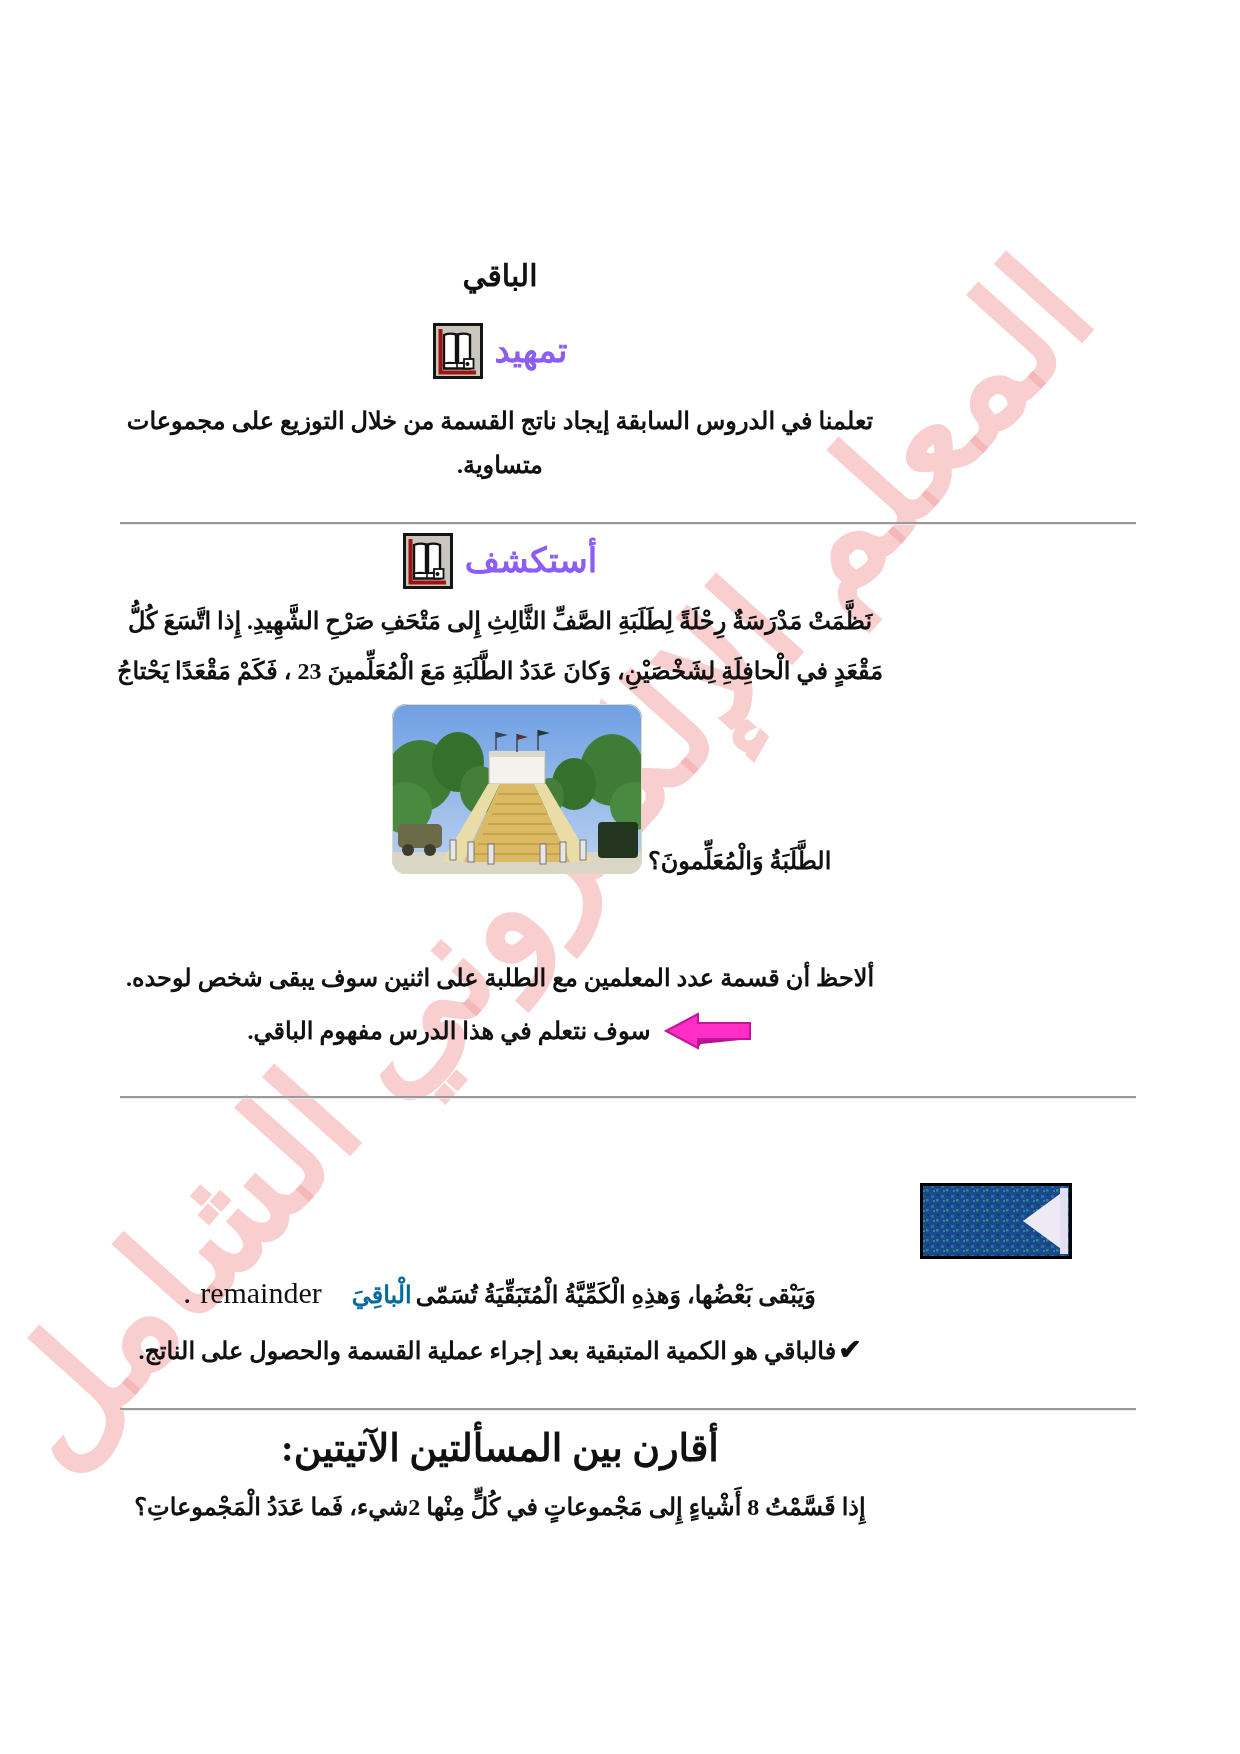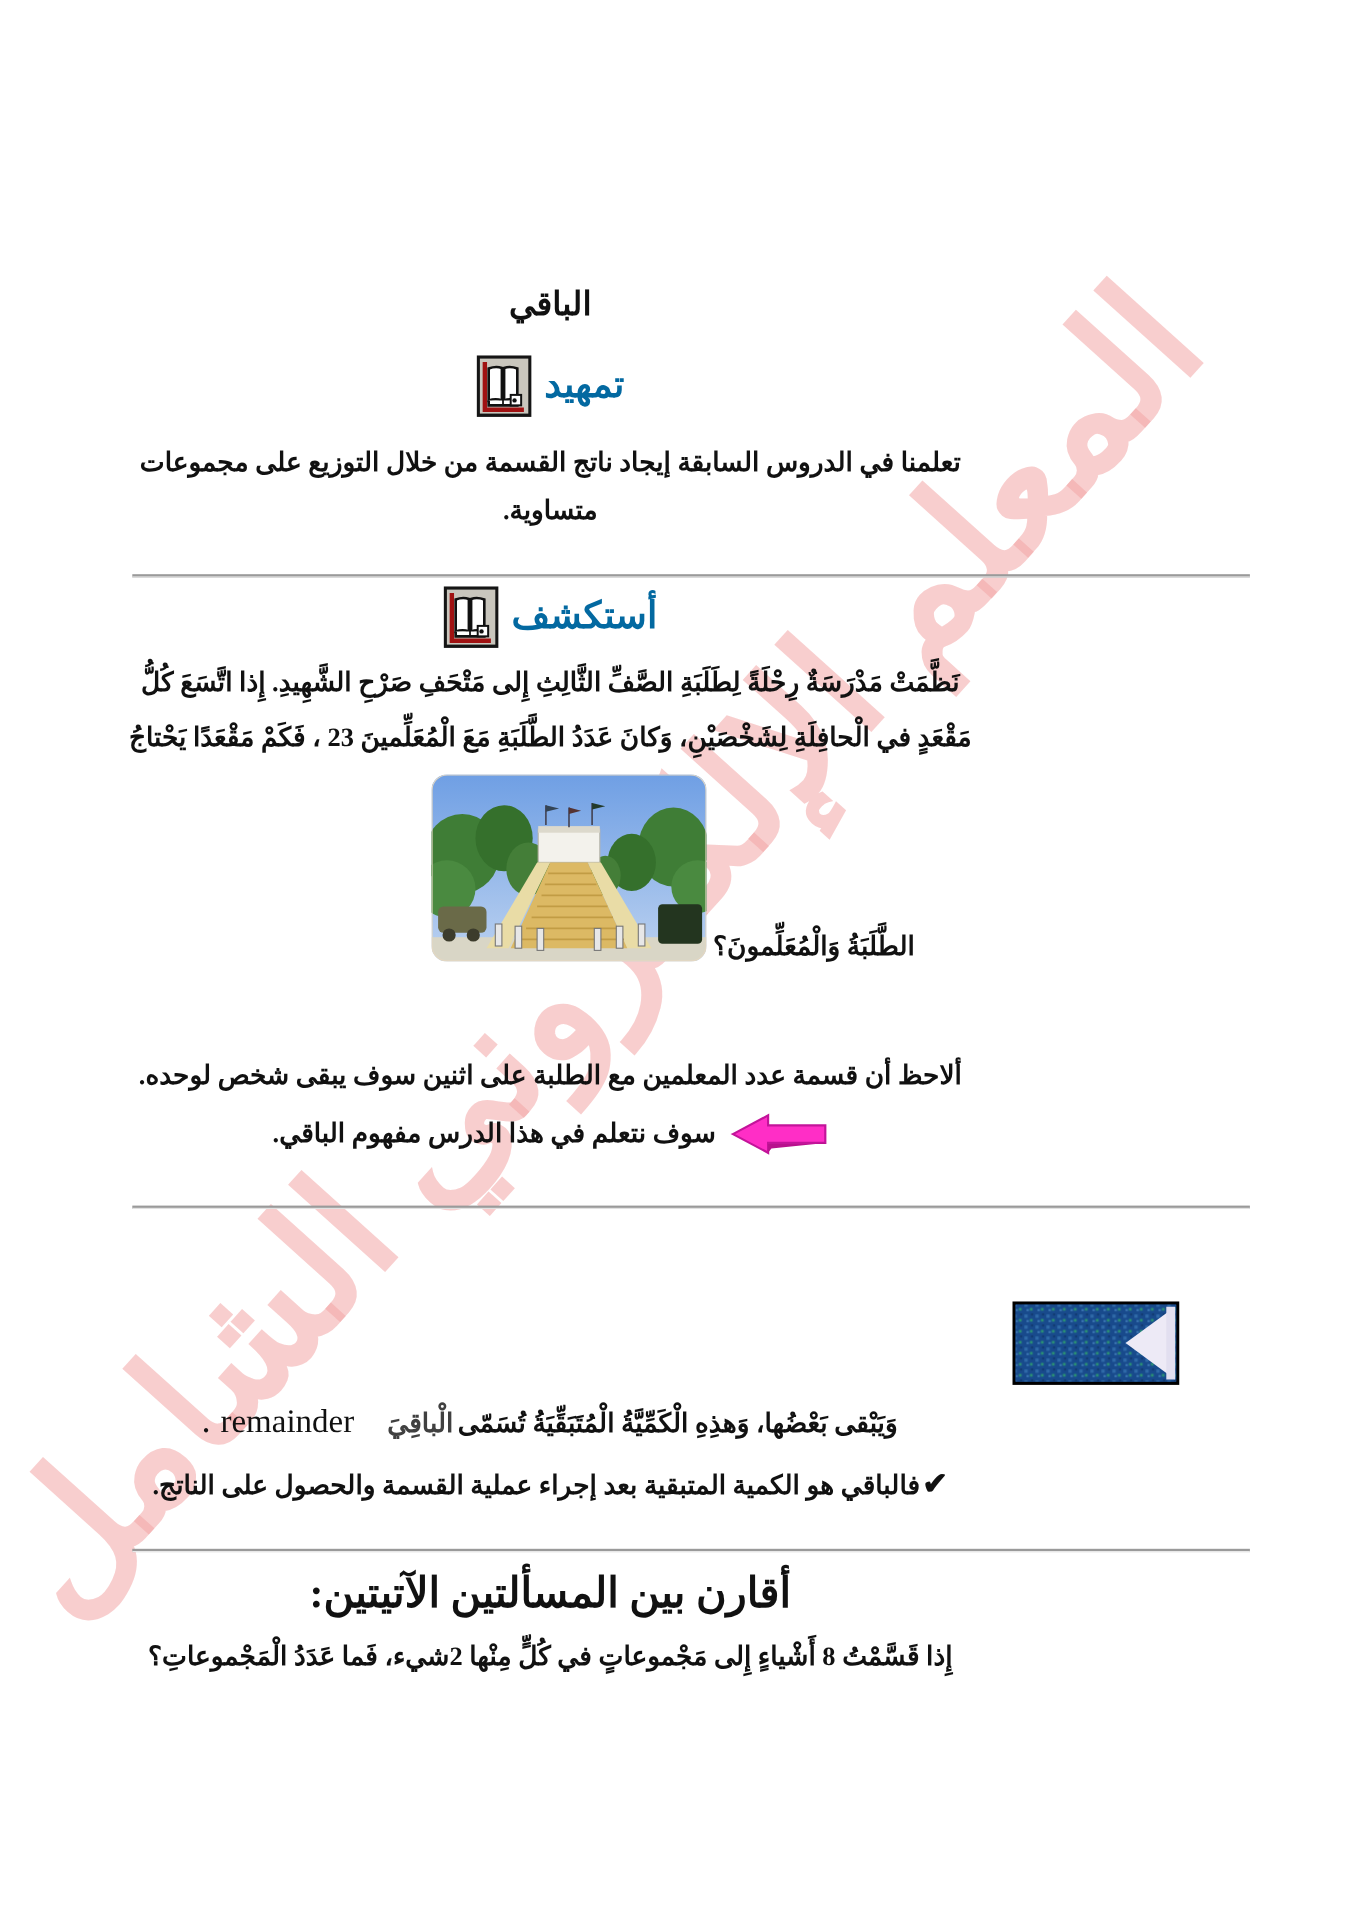--- a/index.html
+++ b/index.html
@@ -9,24 +9,24 @@
   #watermark{position:absolute;left:-190px;top:755px;width:1500px;text-align:center;
     transform:rotate(-48deg);transform-origin:center;
     font-size:150px;font-weight:bold;color:rgba(242,166,166,0.55);
     white-space:nowrap;pointer-events:none;z-index:0;}
   .layer{position:absolute;z-index:1;}
   .center{left:0;width:1000px;text-align:center;}
   .ar{font-weight:bold;font-size:24px;line-height:46px;}
   .nowrap{white-space:nowrap;}
   .title{font-size:30px;font-weight:bold;}
   .hrow{display:flex;align-items:center;justify-content:center;gap:12px;}
-  .green{color:#0369a1;font-size:34px;font-weight:bold;line-height:58px;}
+  .green{color:#8b5cf6;font-size:34px;font-weight:bold;line-height:58px;}
   .divider{height:2px;background:#9a9a9a;border-bottom:1px solid #e8e8e8;}
   .booksvg{width:50px;height:56px;flex:0 0 auto;}
-  .magenta{color:#404040;margin-left:20px;}
+  .magenta{color:#0369a1;margin-left:20px;}
   .latin{font-weight:normal;font-size:30px;margin:0 6px;direction:ltr;unicode-bidi:embed;text-align:right;}
   .check{font-size:28px;font-weight:bold;margin-left:2px;}
   .boldhead{font-size:38px;font-weight:800;}
 </style>
 </head>
 <body>
 
 <svg width="0" height="0" style="position:absolute">
   <defs>
     <symbol id="book-sym" viewBox="0 0 50 56">

